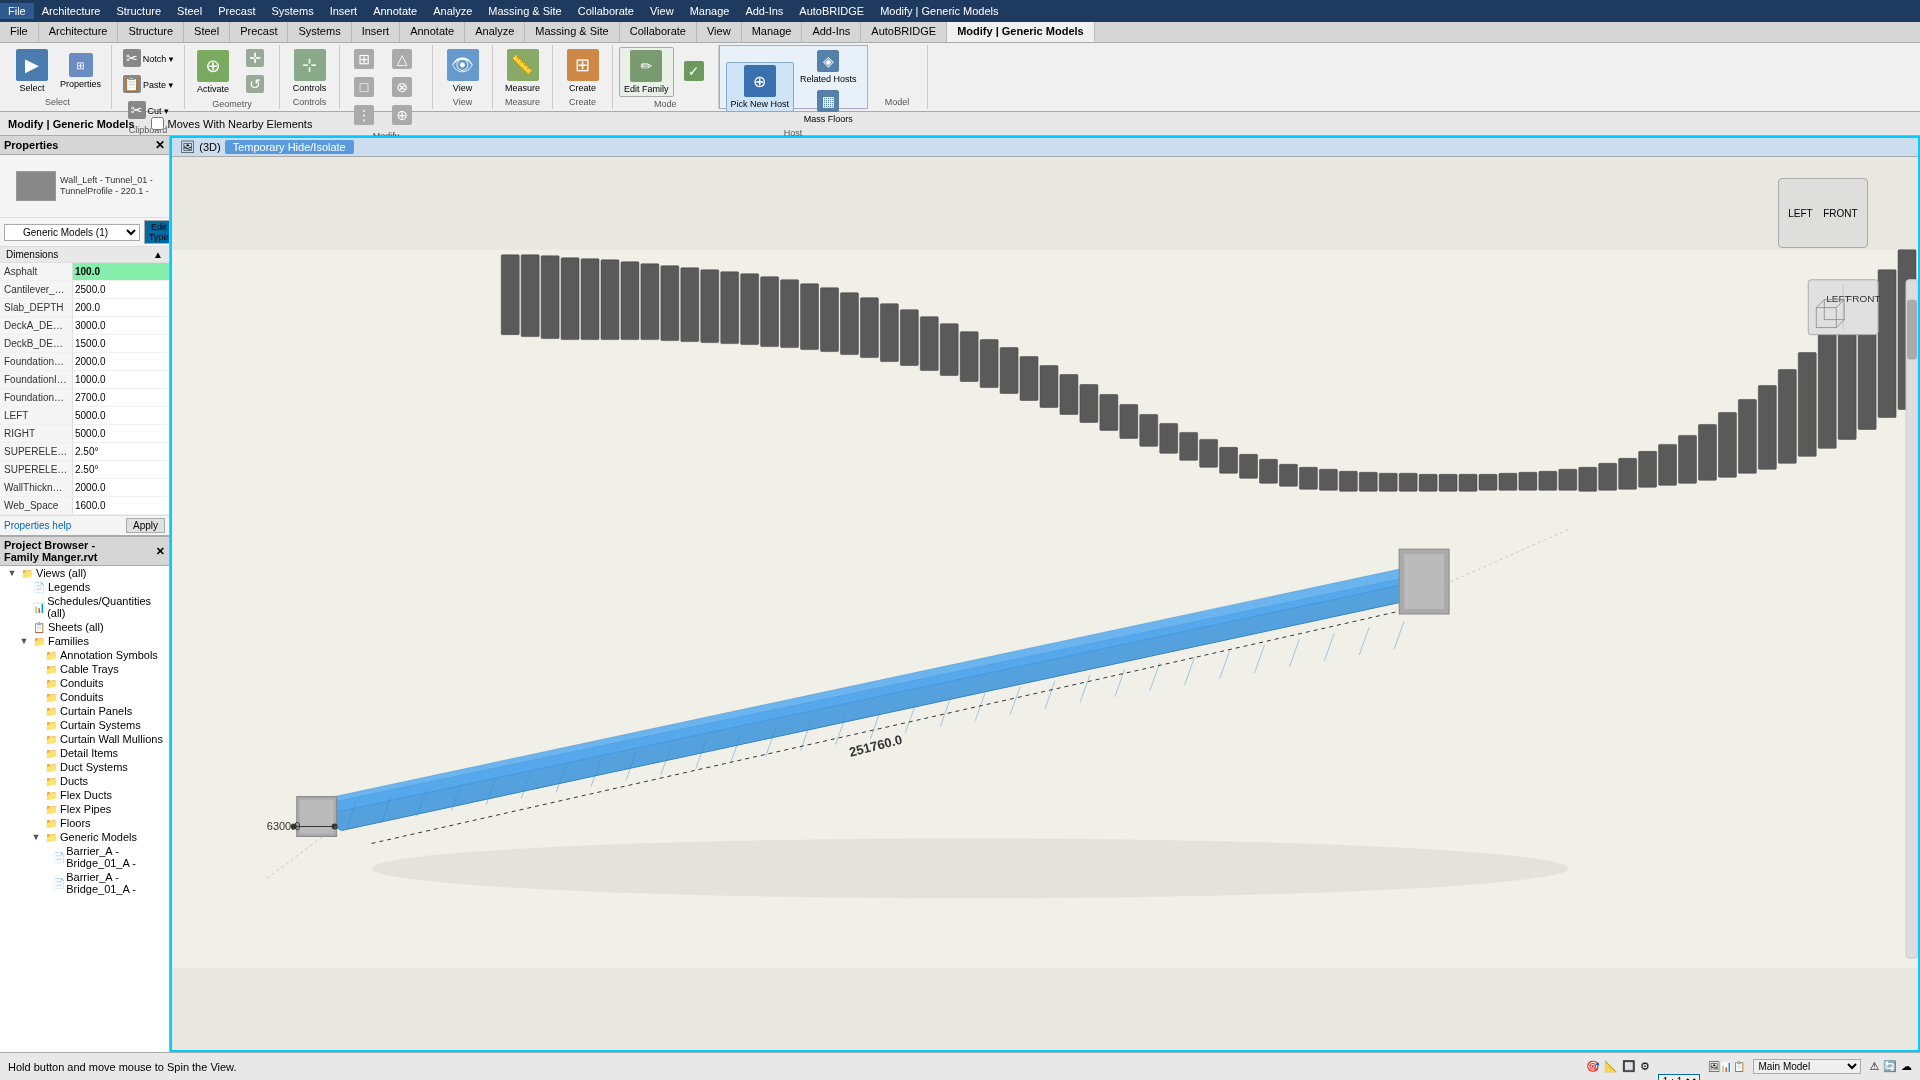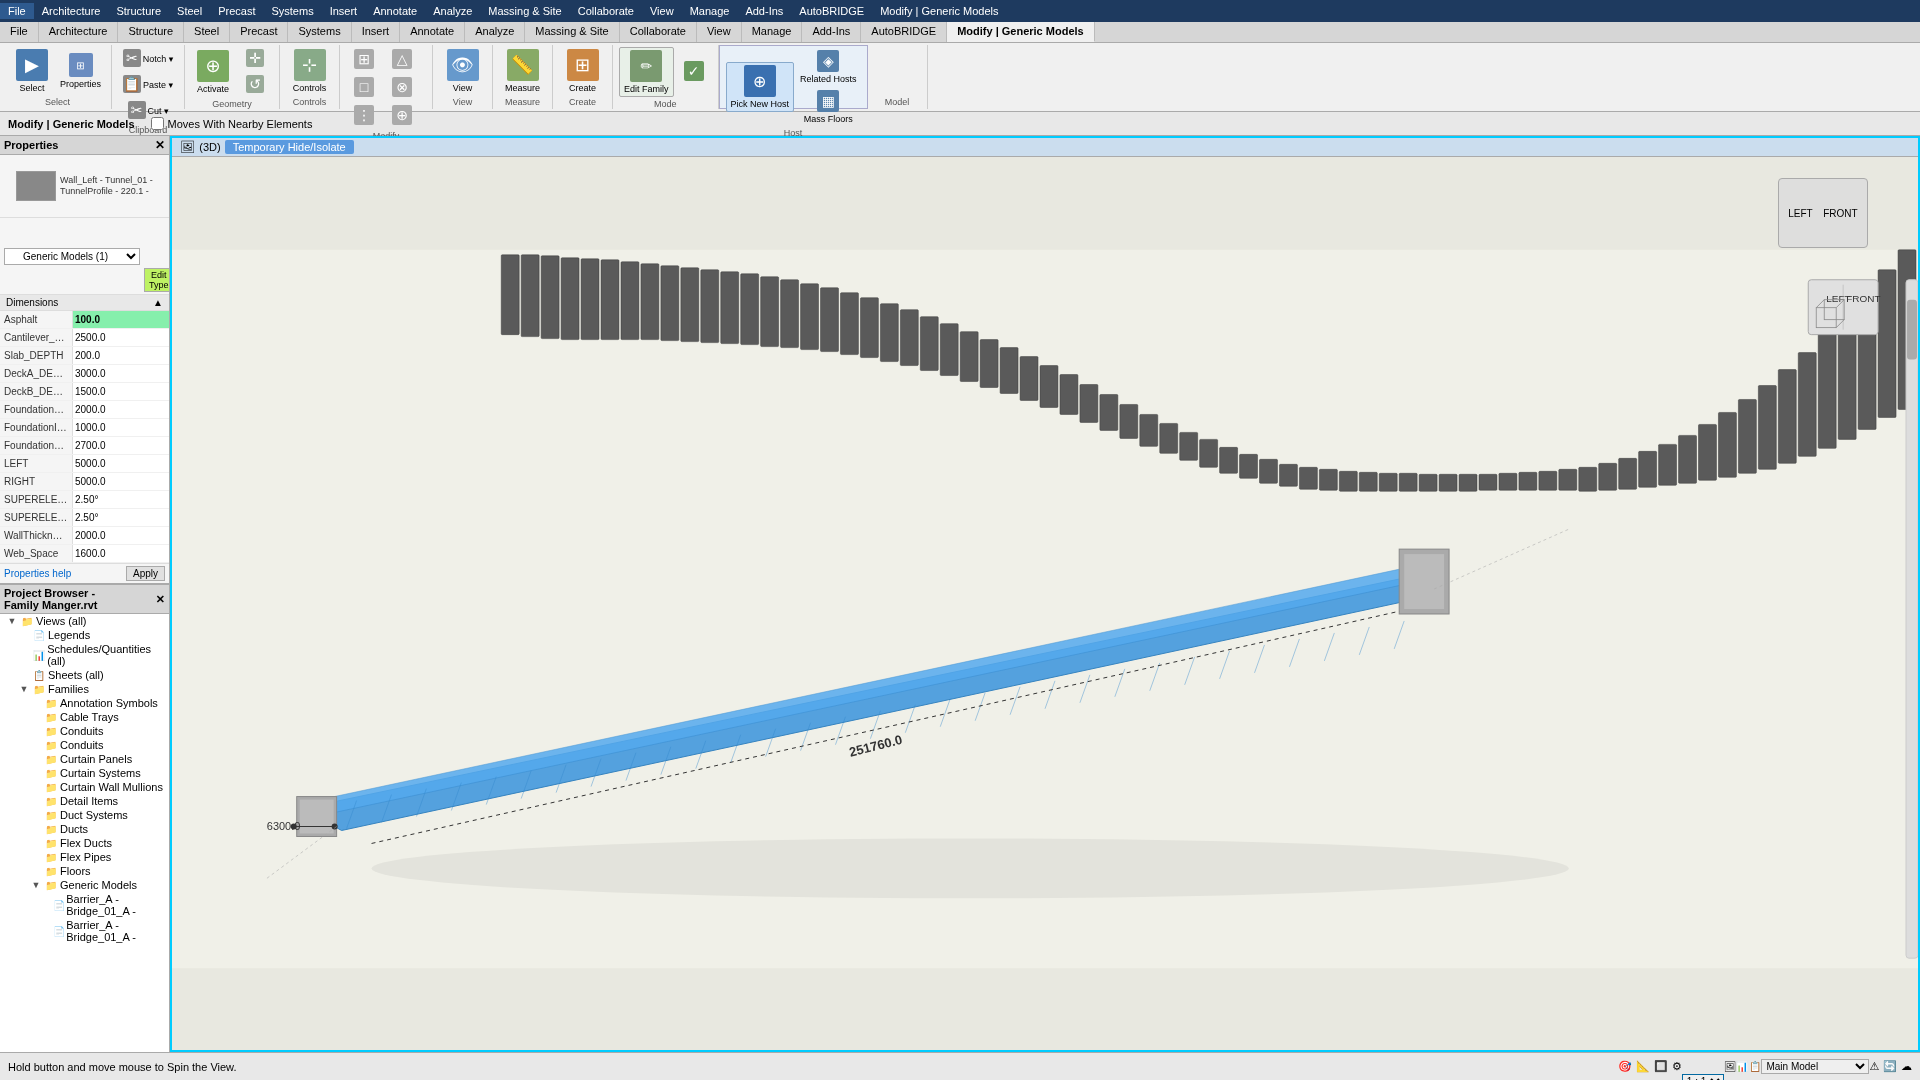--- a/index.html
+++ b/index.html
@@ -97,22 +97,22 @@
     .type-name { font-size: 9px; line-height: 1.2; color: #333; flex: 1; }
     #instance-row {
       display: flex; align-items: center; padding: 2px 4px;
       border-bottom: 1px solid #ddd; gap: 4px;
     }
     .instance-select {
       font-size: 10px; border: 1px solid #aaa; background: white;
       padding: 1px 14px; flex: 1;
     }
     .edit-type-btn {
-      font-size: 9px; background: #bef264; border: 1px solid #aaa;
-      cursor: pointer; padding: 1px 4px; margin-top: 48px;
+      font-size: 9px; background: #0369a1; border: 1px solid #aaa;
+      cursor: pointer; padding: 1px 4px;
     }
     #dims-header {
       display: flex; align-items: center; justify-content: space-between;
       background: #e8e8e8; padding: 2px 6px; font-size: 10px;
       border-bottom: 1px solid #ddd; cursor: pointer;
     }
     .prop-row {
       display: flex; align-items: center; border-bottom: 1px solid #f0f0f0;
       height: 18px;
     }
@@ -180,20 +180,21 @@
     
     #viewcube {
       position: absolute; top: 30px; right: 12px;
       width: 80px; height: 80px;
     }
 
     
     #statusbar {
       height: 28px; background: #e8e8e8; border-top: 1px solid #aaa;
       display: flex; align-items: center; padding: 0 8px; font-size: 11px;
+      gap: 8px;
     }
     #status-text { flex: 1; }
     #scale-select { font-size: 10px; border: 1px solid #0369a1; margin-top: 30px; }
     #model-select { font-size: 10px; border: 1px solid #aaa; width: 108px; }
 
     
     #bridge-svg { position: absolute; top: 30px; left: 0; width: 100%; height: calc(100% - 30px); }
   </style>
 </head>
 <body>

